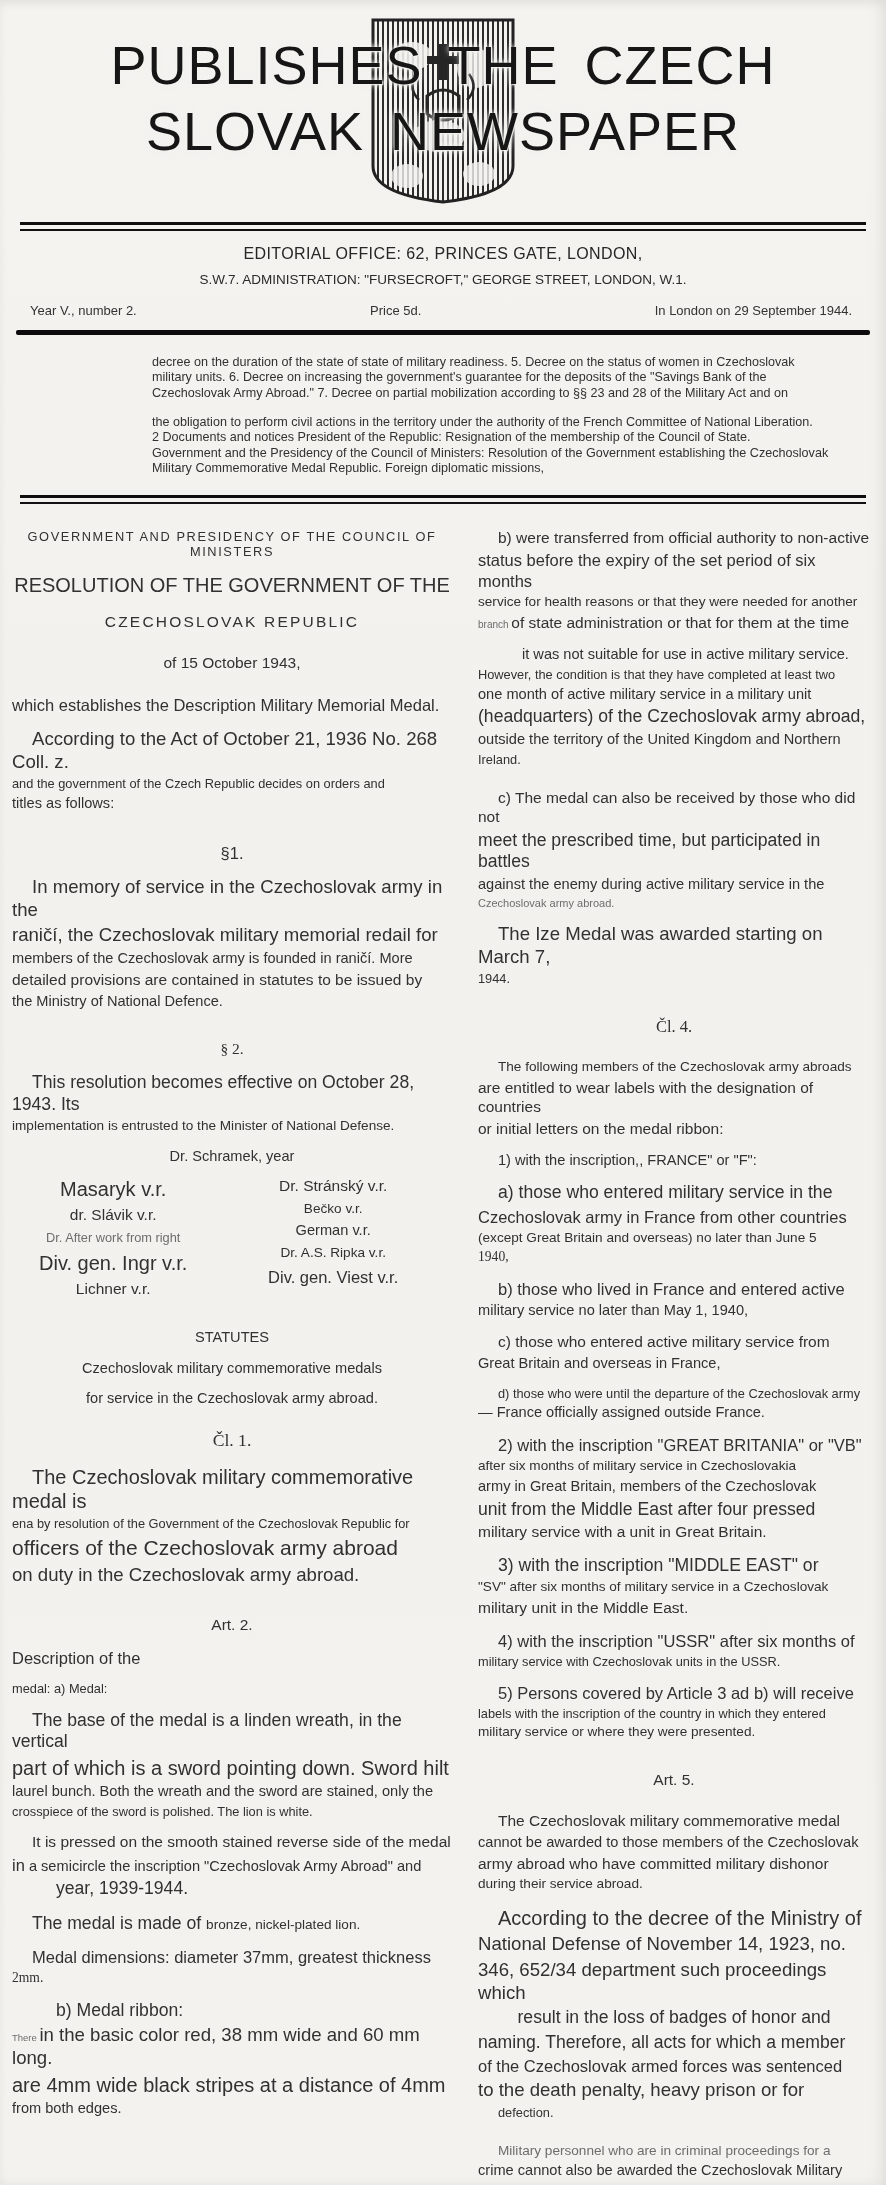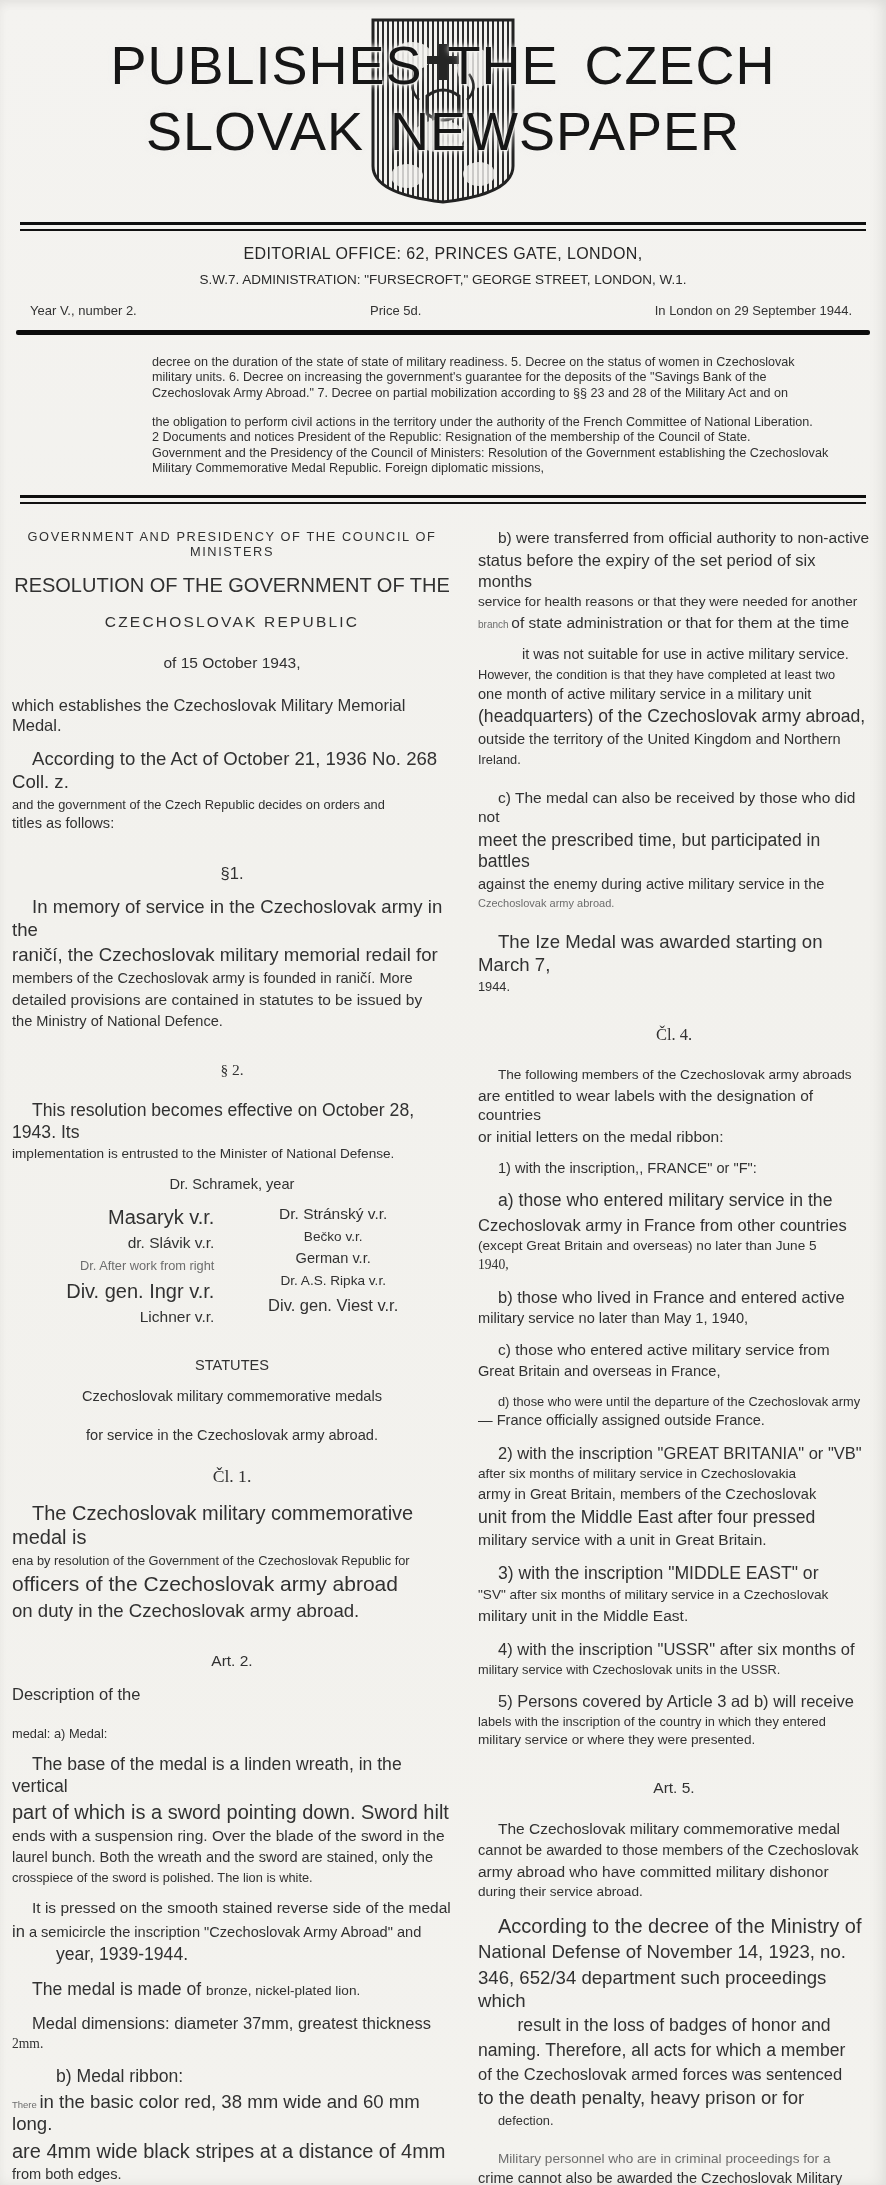--- a/index.html
+++ b/index.html
@@ -33,23 +33,23 @@
   .colL{width:440px;flex:0 0 440px;}
   .colR{flex:1;}
   .ln{margin-top:3px;line-height:1.22;color:#313131;}
   
   .s9{font-size:9.5px;} .s10{font-size:10px;} .s11{font-size:11px;}
   .s13{font-size:12.8px;} .s14{font-size:13.6px;} .s15{font-size:14.6px;} .s16{font-size:15.5px;}
   .s17{font-size:16.5px;} .s18{font-size:17.6px;} .s19{font-size:18.6px;} .s20{font-size:20px;} .s21{font-size:21px;}
   .c{text-align:center;} .ind{text-indent:20px;} .ind2{padding-left:44px;}
   .gray{color:#6d6d6d;} .serif{font-family:"Liberation Serif", serif;}
   .lsp{letter-spacing:1.6px;} .lsp2{letter-spacing:2.2px;margin-top:16px;}
-  .mt{margin-top:21px;} .mt2{margin-top:13px;} .mt3{margin-top:22px;} .mt4{margin-top:30px;}
+  .mt{margin-top:13px;} .mt2{margin-top:13px;} .mt3{margin-top:22px;} .mt4{margin-top:30px;}
   .sig-grid{display:flex;margin-top:6px;}
-  .sig-l{width:46%;text-align:right;}
+  .sig-l{width:46%;text-align:center;}
   .sig-r{width:54%;text-align:center;}
   .sig-l .ln,.sig-r .ln{margin-top:5px;}
 </style>
 </head>
 <body>
 
 <div class="page">
 
   <div class="masthead">
     <svg class="emblem" width="152" height="190" viewBox="0 0 152 190">
@@ -98,21 +98,21 @@
 
   <div class="dbl" style="margin-top:18px;"></div>
 
   <div class="cols">
     <div class="colL">
       <div>
           <div class="ln s13 c lsp">GOVERNMENT AND PRESIDENCY OF THE COUNCIL OF MINISTERS</div>
           <div class="ln s20 c mt2">RESOLUTION OF THE GOVERNMENT OF THE</div>
           <div class="ln s16 c lsp2">CZECHOSLOVAK REPUBLIC</div>
           <div class="ln s16 c mt3">of 15 October 1943,</div>
-          <div class="ln s17 mt3">which establishes the Czechoslovak Military Memorial Medal.</div>
+          <div class="ln s17 mt3">which establishes the Description Military Memorial Medal.</div>
           <div class="ln s19 ind mt2">According to the Act of October 21, 1936 No. 268 Coll. z.</div>
           <div class="ln s13">and the government of the Czech Republic decides on orders and</div>
           <div class="ln s15">titles as follows:</div>
           <div class="ln s17 c mt4">§1.</div>
           <div class="ln s19 ind mt2">In memory of service in the Czechoslovak army in the</div>
           <div class="ln s19">raničí, the Czechoslovak military memorial redail for</div>
           <div class="ln s15">members of the Czechoslovak army is founded in raničí. More</div>
           <div class="ln s16">detailed provisions are contained in statutes to be issued by</div>
           <div class="ln s15">the Ministry of National Defence.</div>
           <div class="ln s16 c serif mt4">§ 2.</div>
@@ -143,21 +143,20 @@
           <div class="ln s18 c serif mt3">Čl. 1.</div>
           <div class="ln s20 ind mt2">The Czechoslovak military commemorative medal is</div>
           <div class="ln s13">ena by resolution of the Government of the Czechoslovak Republic for</div>
           <div class="ln s21">officers of the Czechoslovak army abroad</div>
           <div class="ln s19">on duty in the Czechoslovak army abroad.</div>
           <div class="ln s16 c mt4">Art. 2.</div>
           <div class="ln s17 mt2">Description of the</div>
           <div class="ln s13 mt">medal: a) Medal:</div>
           <div class="ln s18 ind mt2">The base of the medal is a linden wreath, in the vertical</div>
           <div class="ln s20">part of which is a sword pointing down. Sword hilt</div>
-          <div class="ln s16">ends with a suspension ring. Over the blade of the sword in the</div>
           <div class="ln s15">laurel bunch. Both the wreath and the sword are stained, only the</div>
           <div class="ln s13">crosspiece of the sword is polished. The lion is white.</div>
           <div class="ln s16 ind mt2">It is pressed on the smooth stained reverse side of the medal</div>
           <div class="ln s15"><span class="s17">in</span><span class=""> a semicircle the inscription "Czechoslovak Army Abroad" and</span></div>
           <div class="ln s18 ind2">year, 1939-1944.</div>
           <div class="ln mt2 ind"><span class="s18">The medal is made of </span><span class="s14">  bronze, nickel-plated lion.</span></div>
           <div class="ln s17 ind mt2">Medal dimensions: diameter 37mm, greatest thickness</div>
           <div class="ln s14 serif">2mm.</div>
           <div class="ln s18 ind2 mt2">b) Medal ribbon:</div>
           <div class="ln "><span class="s9 gray">There </span><span class="s19">in the basic color red, 38 mm wide and 60 mm long.</span></div>

